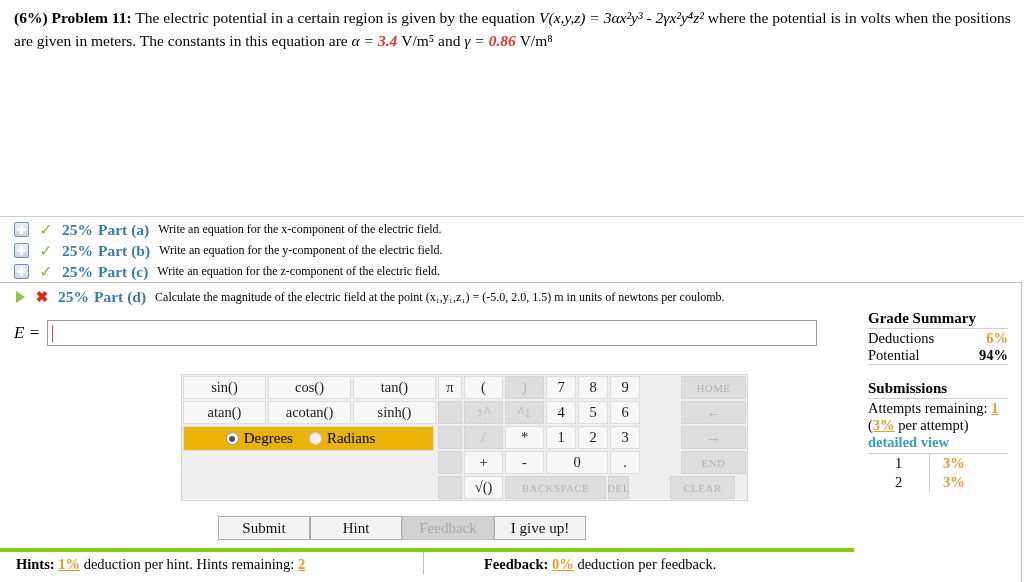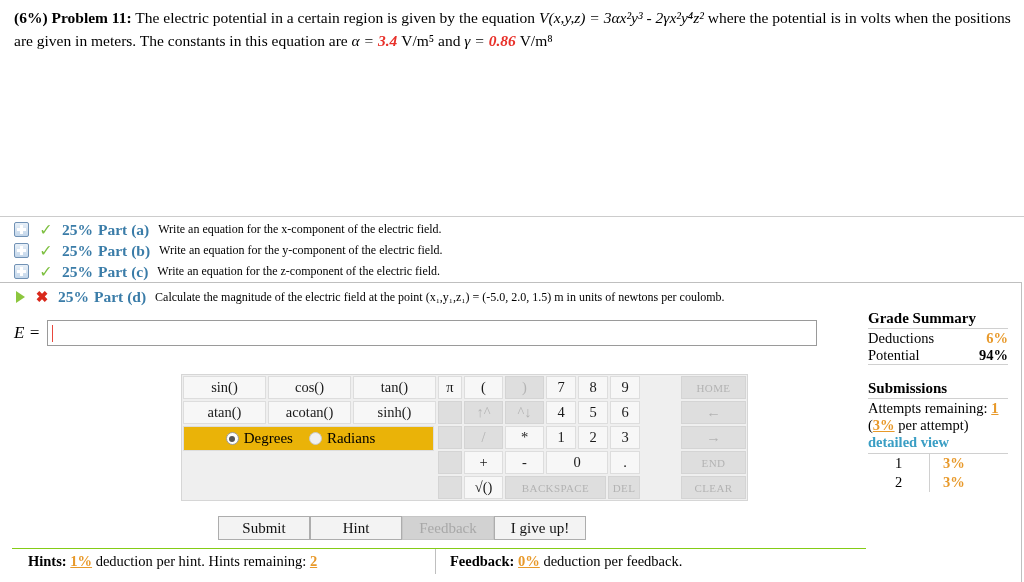--- a/index.html
+++ b/index.html
@@ -236,21 +236,21 @@
   }
   .radio.unchecked { border-color: #c9c9c9; background: #f0f0f0; }
   .mode-label { font-size: 15px; margin-right: 16px; }
   #calc-right { display: flex; flex-direction: column; }
   .key.k1 { width: 24px; }
   .key.k2 { width: 39px; }
   .key.k3 { width: 30px; }
   .key.khome { width: 65px; margin-left: 40px; }
   .key.kzero { width: 62px; }
   .key.kback { width: 101px; }
-  .key.kdel { width: 32px; }
+  .key.kdel { width: 21px; }
   .key.ksqrt { width: 39px; }
 
   
   #action-buttons {
     position: absolute;
     top: 516px;
     left: 218px;
     display: flex;
   }
   .action-btn {
@@ -269,26 +269,27 @@
   .action-btn.disabled {
     background: #d2d2d2;
     border-color: #c6c6c6;
     color: #a8a8a8;
   }
 
   
   #bottom-bar {
     position: absolute;
     top: 548px;
-    left: 12px;
+    left: 0;
     width: 854px;
     height: 26px;
-    border-top: 1px solid #84cc16;
-    box-sizing: border-box;
-    display: flex;
+    border-top: 4px solid #84cc16;
+    box-sizing: border-box;
+    display: flex;
+    gap: 46px;
   }
   #hints-cell {
     width: 424px;
     padding: 4px 0 0 16px;
     box-sizing: border-box;
     border-right: 1px solid #bfbfbf;
     font-size: 14.5px;
     white-space: nowrap;
   }
   #feedback-cell {

